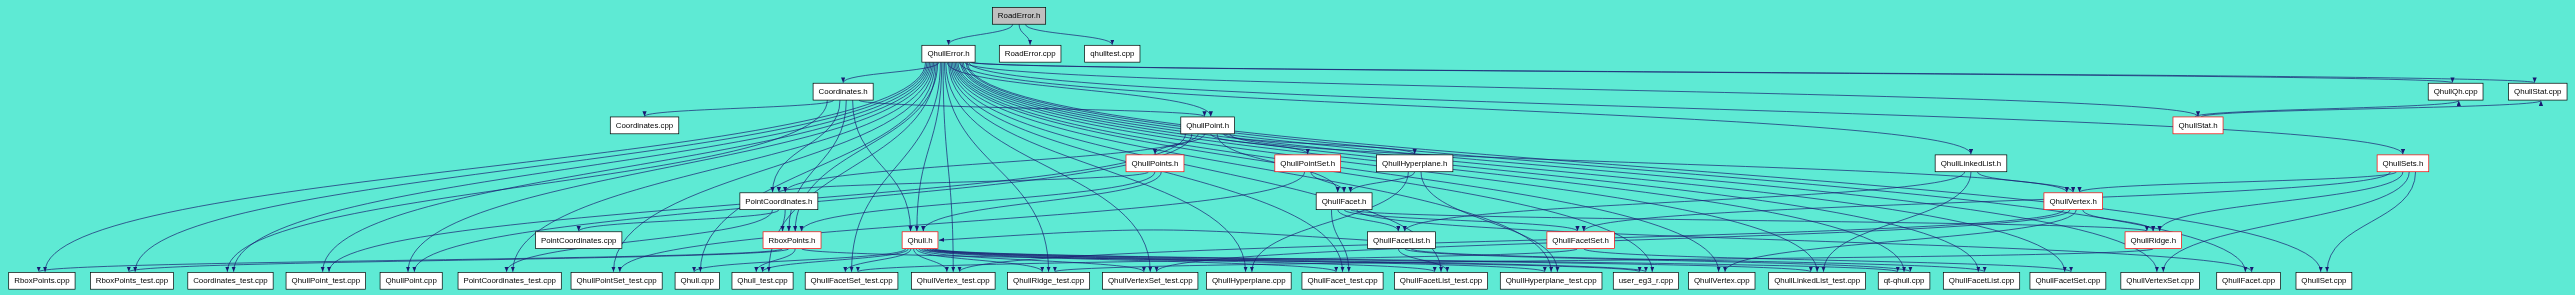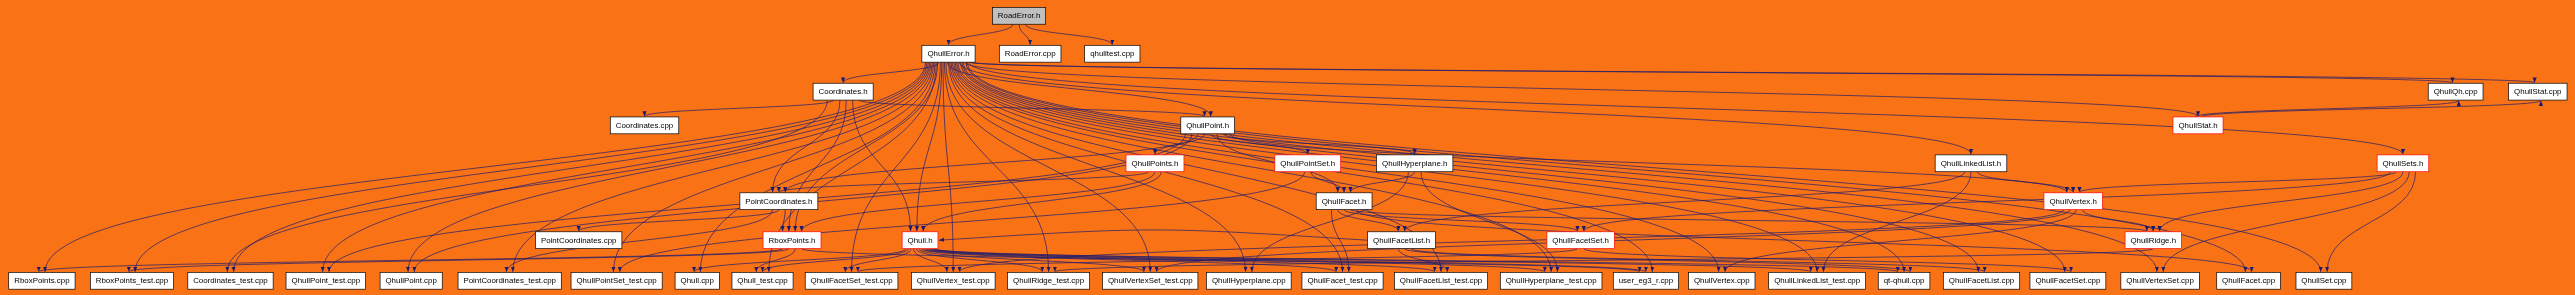--- a/index.html
+++ b/index.html
@@ -1,16 +1,16 @@
 <!DOCTYPE html>
 <html style="font-size:8.4px"><head>
 <meta charset="utf-8">
 <style>
   html,body{margin:0;padding:0;background:#ffffff;}
-  #stage{position:relative;width:2576px;height:295px;background:#f97316;overflow:hidden;}
+  #stage{position:relative;width:2576px;height:295px;background:#5eead4;overflow:hidden;}
   svg{display:block;}
   .node-label{
     font-family:"Liberation Sans","DejaVu Sans",sans-serif;
     font-size:15px;
     fill:#000000;
   }
 </style>
 </head>
 <body>
 

